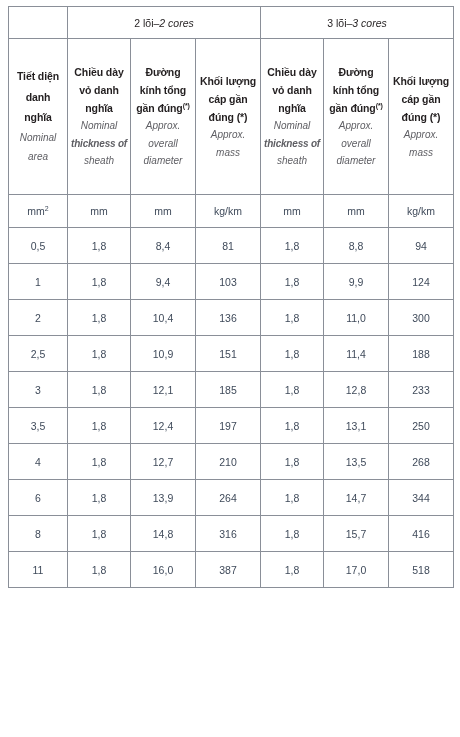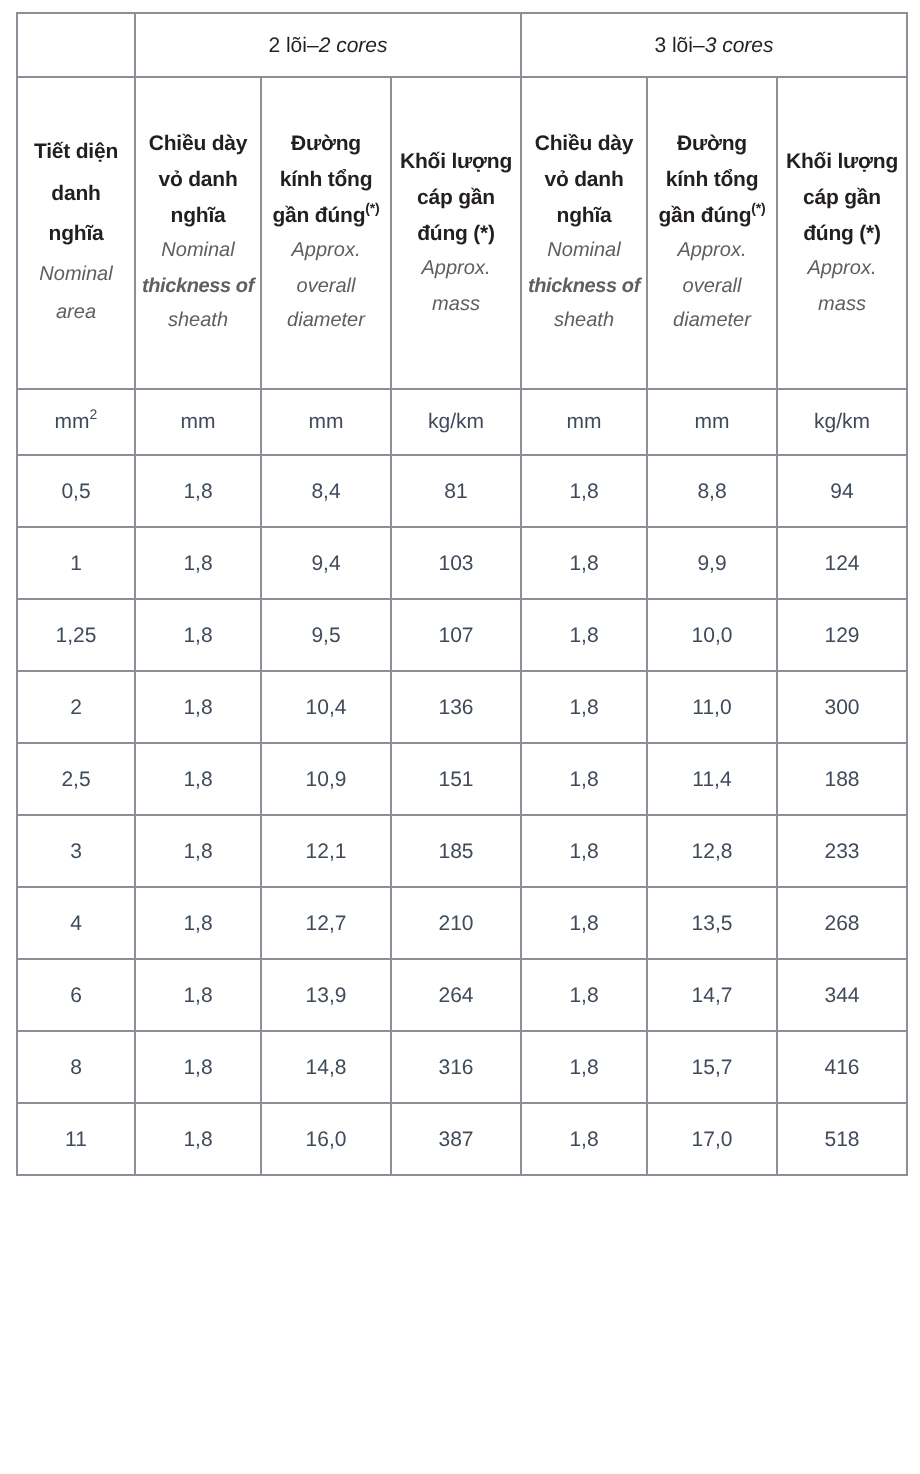--- a/index.html
+++ b/index.html
@@ -222,29 +222,20 @@
         <tr class="data-row">
           <td>1</td>
           <td>1,8</td>
           <td>9,4</td>
           <td>103</td>
           <td>1,8</td>
           <td>9,9</td>
           <td>124</td>
         </tr>
         <tr class="data-row">
-          <td>1,25</td>
-          <td>1,8</td>
-          <td>9,5</td>
-          <td>107</td>
-          <td>1,8</td>
-          <td>10,0</td>
-          <td>129</td>
-        </tr>
-        <tr class="data-row">
           <td>2</td>
           <td>1,8</td>
           <td>10,4</td>
           <td>136</td>
           <td>1,8</td>
           <td>11,0</td>
           <td>300</td>
         </tr>
         <tr class="data-row">
           <td>2,5</td>
@@ -256,20 +247,29 @@
           <td>188</td>
         </tr>
         <tr class="data-row">
           <td>3</td>
           <td>1,8</td>
           <td>12,1</td>
           <td>185</td>
           <td>1,8</td>
           <td>12,8</td>
           <td>233</td>
+        </tr>
+        <tr class="data-row">
+          <td>3,5</td>
+          <td>1,8</td>
+          <td>12,4</td>
+          <td>197</td>
+          <td>1,8</td>
+          <td>13,1</td>
+          <td>250</td>
         </tr>
         <tr class="data-row">
           <td>4</td>
           <td>1,8</td>
           <td>12,7</td>
           <td>210</td>
           <td>1,8</td>
           <td>13,5</td>
           <td>268</td>
         </tr>

